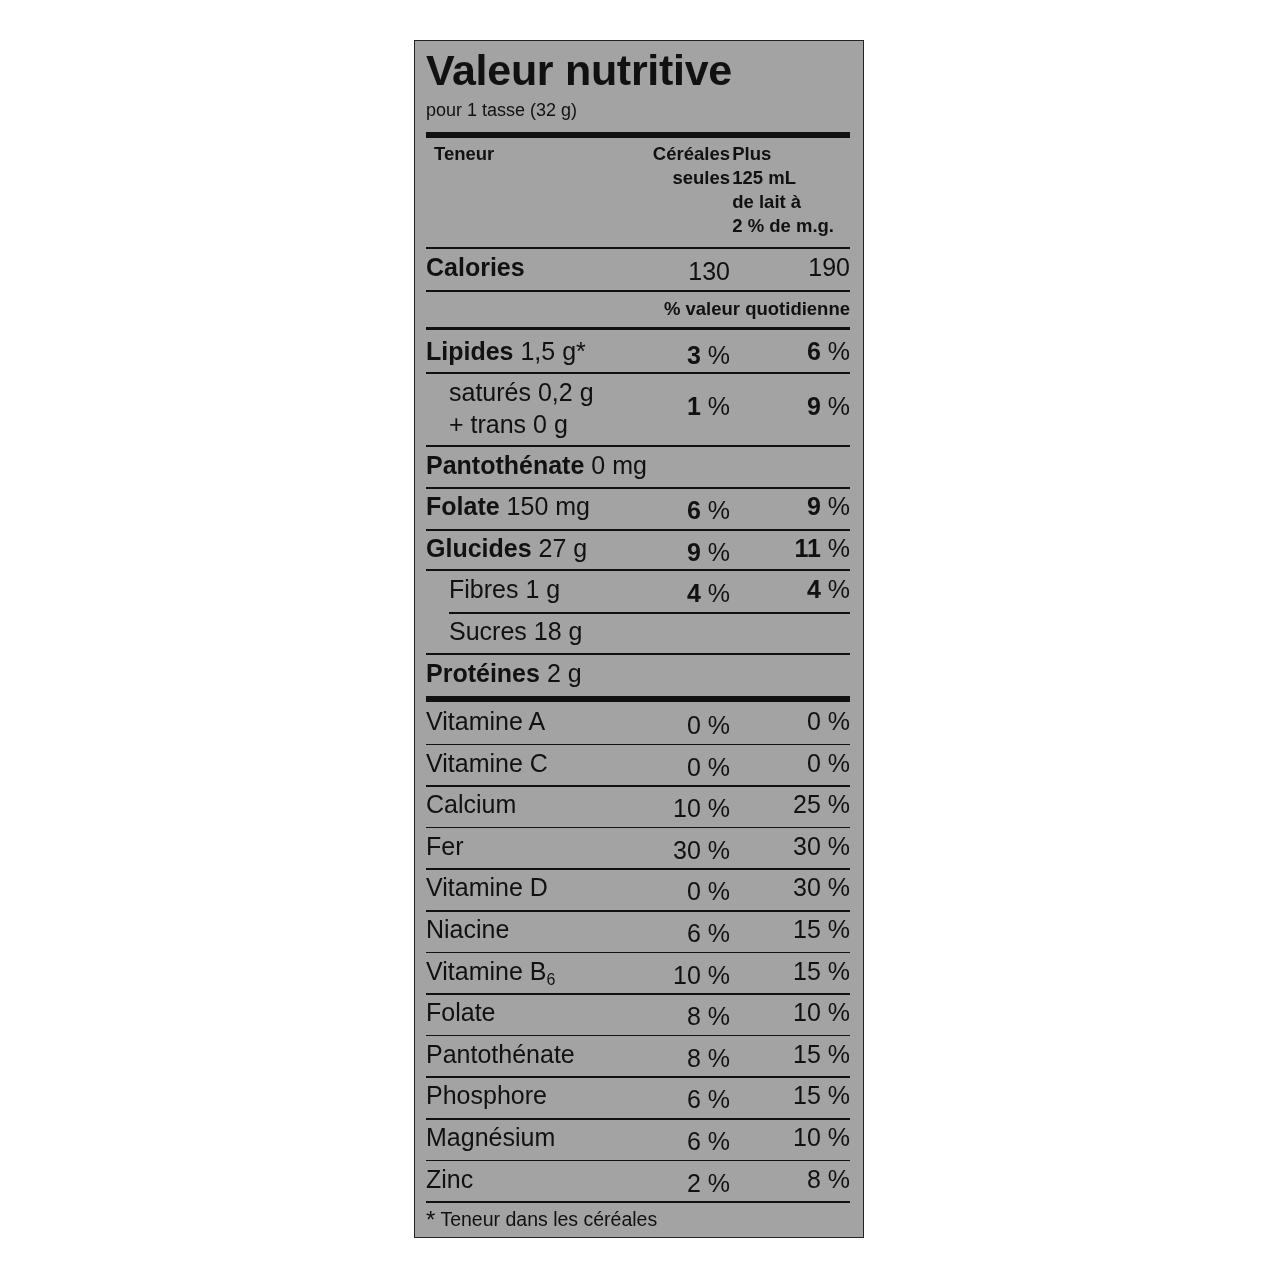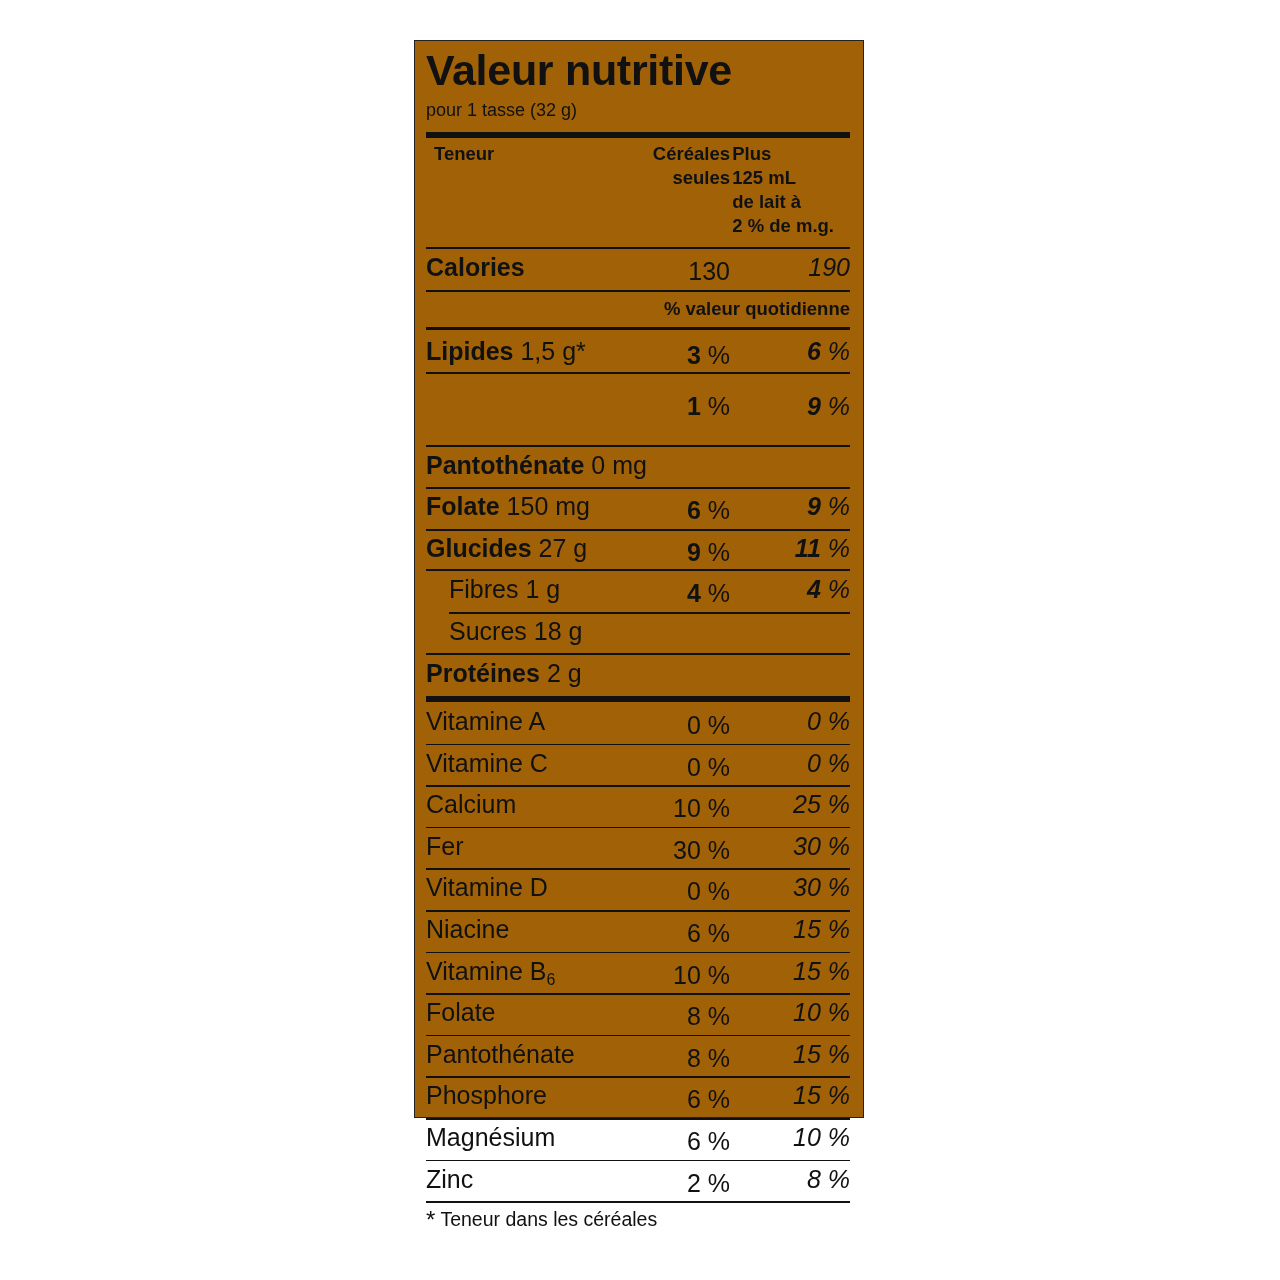--- a/index.html
+++ b/index.html
@@ -1,30 +1,30 @@
 <!DOCTYPE html>
 <html><head>
 <meta charset="utf-8">
 <style>
   html, body { margin:0; padding:0; background:#ffffff; }
   body { width:1280px; height:1280px; position:relative; font-family:"Liberation Sans", sans-serif; color:#111; }
-  .panel { position:absolute; left:414px; top:40px; width:450px; height:1078px; border:1.5px solid #222; box-sizing:border-box; background:#a16207; }
+  .panel { position:absolute; left:414px; top:40px; width:450px; height:1198px; border:1.5px solid #222; box-sizing:border-box; background:#a3a3a3; }
   .inner { position:absolute; left:11px; right:13px; top:0; }
   .title { position:absolute; left:0; top:4px; font-weight:bold; font-size:43px; letter-spacing:-0.3px; line-height:50px; }
   .serving { position:absolute; left:0; top:54px; font-size:18px; line-height:30px; }
   .rule { position:absolute; left:0; right:0; background:#111; }
   .hdr { position:absolute; top:101px; font-weight:bold; font-size:18.5px; line-height:24px; }
   .hdr.c1 { left:8px; }
   .hdr.c2 { right:120px; text-align:right;margin-left:9px; }
   .hdr.c3 { right:16px; text-align:left; }
   .row { position:absolute; left:0; right:0; font-size:25px; line-height:30px; }
   .row .lbl { position:absolute; left:0; top:0; white-space:nowrap; }
   .row .lbl.indent { left:23px; }
   .row .v1 { position:absolute; right:120px; top:4px; text-align:right; white-space:nowrap; }
-  .row .v2 { position:absolute; right:0; top:0; text-align:right; white-space:nowrap;font-style:italic; }
+  .row .v2 { position:absolute; right:0; top:0; text-align:right; white-space:nowrap; }
   .b { font-weight:bold; }
   .dvhdr { position:absolute; right:0; top:256px; font-weight:bold; font-size:18.5px; line-height:24px; }
   .foot { position:absolute; left:0; top:1166px; font-size:19.5px; line-height:24px; }
   .foot .star { font-size:24px; vertical-align:-2px; }
   sub { font-size:16px; vertical-align:-5px; line-height:0; }
 </style>
 </head>
 <body>
 
 <div class="panel">
@@ -58,20 +58,24 @@
   <div class="rule" style="top:286px;height:3px;"></div>
 
   <div class="row" style="top:295px;">
     <span class="lbl"><b>Lipides</b> <span>1,5 g*</span></span>
     <span class="v1"><b>3</b> <span>%</span></span>
     <span class="v2"><b>6</b> <span>%</span></span>
   </div>
   <div class="rule" style="top:331px;height:1.5px;"></div>
 
   <div class="row" style="top:336px;height:64px;">
+    <span class="lbl indent">
+      <div>saturés 0,2 g</div>
+      <div style="margin-top:2px;">+ trans 0 g</div>
+    </span>
     <span class="v1" style="top:14px;"><b>1</b> <span>%</span></span>
     <span class="v2" style="top:14px;"><b>9</b> <span>%</span></span>
   </div>
   <div class="rule" style="top:404px;height:1.5px;"></div>
 
   <div class="row" style="top:409px;">
     <span class="lbl"><b>Pantothénate</b> <span>0 mg</span></span>
   </div>
   <div class="rule" style="top:446px;height:1.5px;"></div>
 

